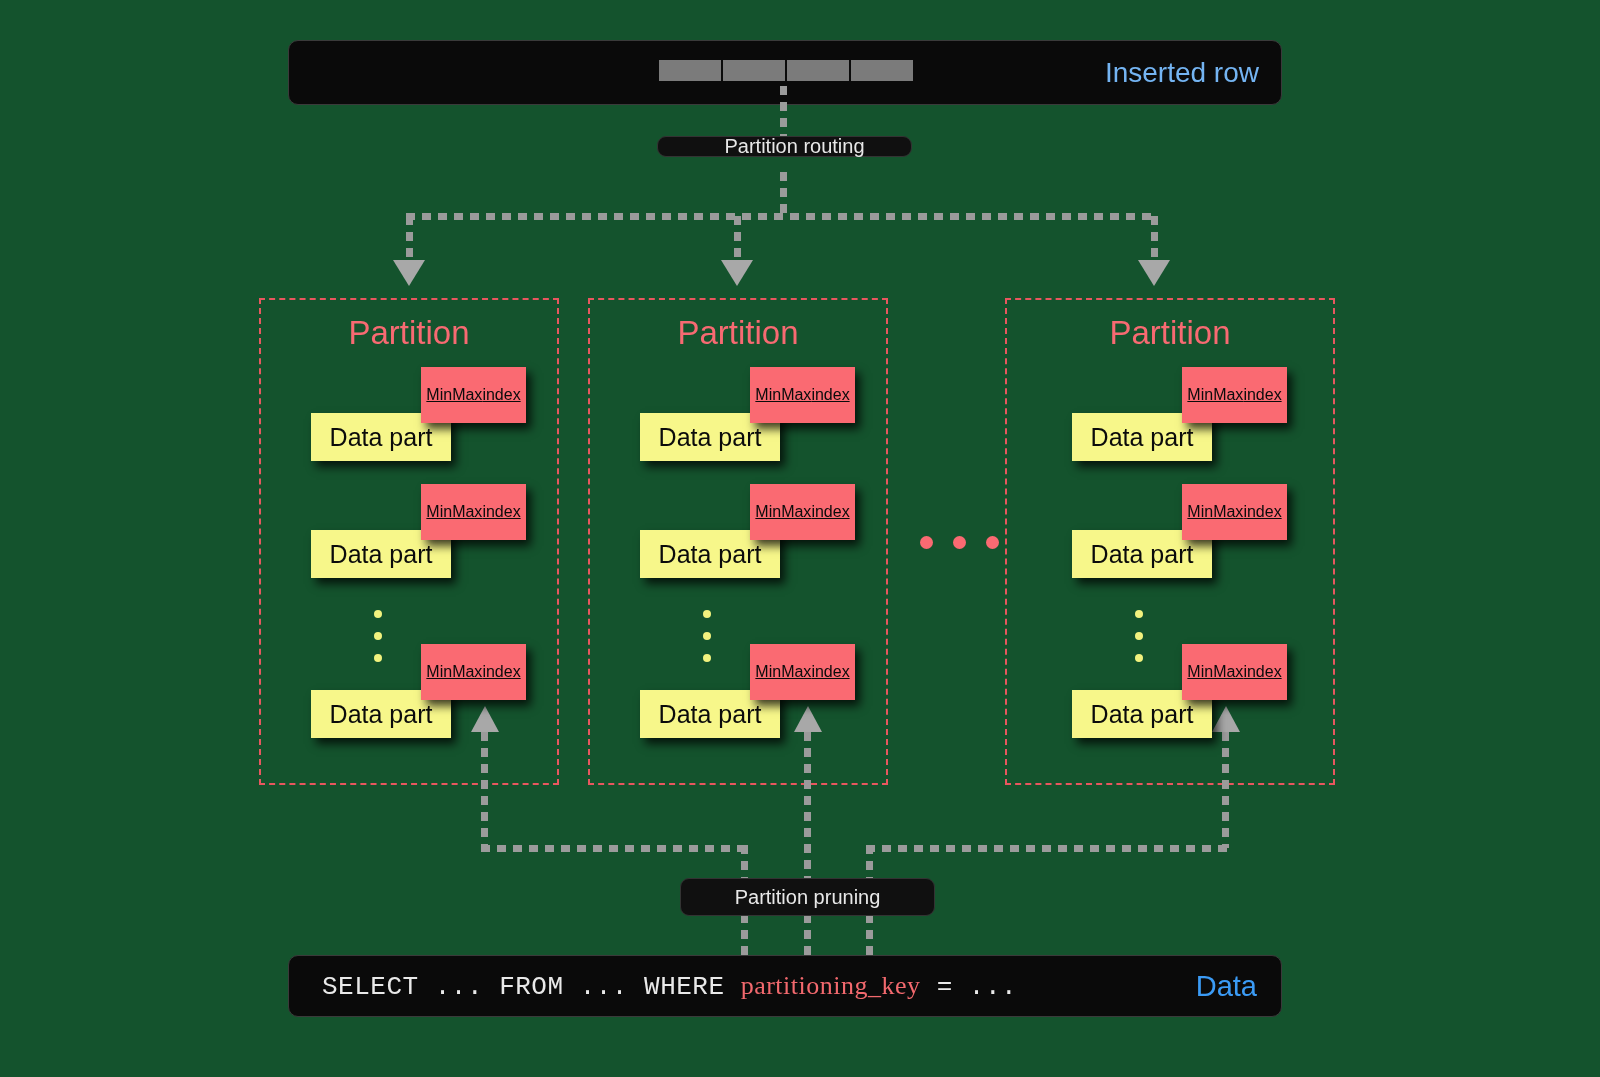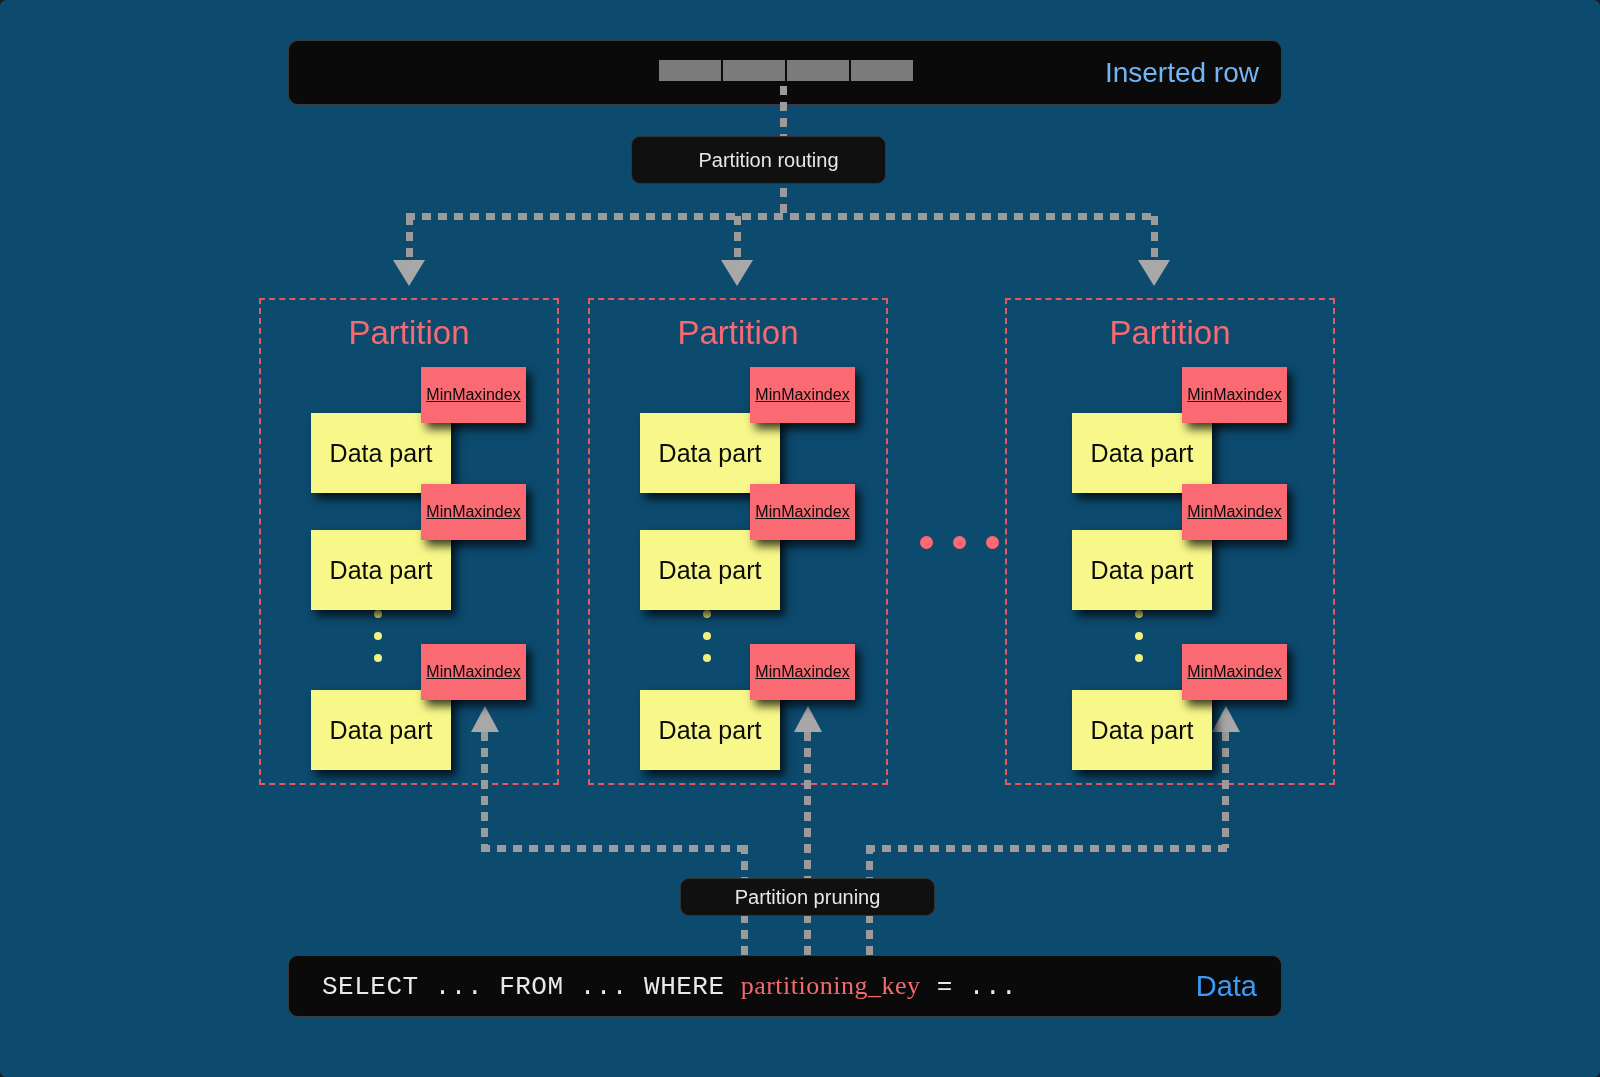--- a/index.html
+++ b/index.html
@@ -3,23 +3,22 @@
 <meta charset="utf-8">
 <style>
   html,body{margin:0;padding:0;background:#1b1b1b;}
   body{
     font-family:"Liberation Sans", sans-serif;
     -webkit-font-smoothing:antialiased;
   }
   #stage{
     position:relative;
     width:1600px;height:1077px;
-    background:#0c4a6e;
+    background:#14532d;
     overflow:hidden;
-    border-radius:6px;
   }
 
   
   .barbox{
     position:absolute;
     background:#0a0a0a;
     border:1px solid #3a3a3a;
     border-radius:10px;
     box-sizing:border-box;
   }
@@ -56,21 +55,21 @@
     font-family:"Liberation Mono", monospace;
     font-size:26px; color:#e9e9e9; white-space:pre; letter-spacing:.5px;
   }
   #query-text .key{ color:#f2696e;font-family:Liberation Serif, serif; }
   #query-label{
     position:absolute; right:24px; top:50%; transform:translateY(-50%);
     color:#3b9bf5; font-size:29px; white-space:nowrap;
   }
 
   
-  #partition-routing-box{ left:631px; top:136px; width:255px; height:48px;padding-left:20px; }
+  #partition-routing-box{ left:657px; top:136px; width:255px; height:21px;padding-left:20px; }
   #partition-pruning-box{ left:680px; top:878px; width:255px; height:38px; }
 
   
   .partition{
     position:absolute;
     top:298px; height:487px;
     border:2px dashed #e8575f;
     box-sizing:border-box;
   }
   #partition-0{ left:259px; width:300px; }
@@ -83,21 +82,21 @@
 
   
   .part-row{ position:absolute; left:0; width:100%; height:72px; }
   .part-row.r0{ top:105px; }
   .part-row.r1{ top:222px; }
   .part-row.r2{ top:382px; }
 
   .data-part{
     position:absolute;
     left:50px; top:8px;
-    width:140px;height:80px;
+    width:140px;height:48px;
     background:#f7f78a;
     color:#0b0b0b;
     font-size:25px;
     display:flex;align-items:center;justify-content:center;
     box-shadow:5px 6px 9px rgba(0,0,0,.75);
     z-index:2;
   }
   .minmax{
     position:absolute;
     left:160px; top:-38px;

